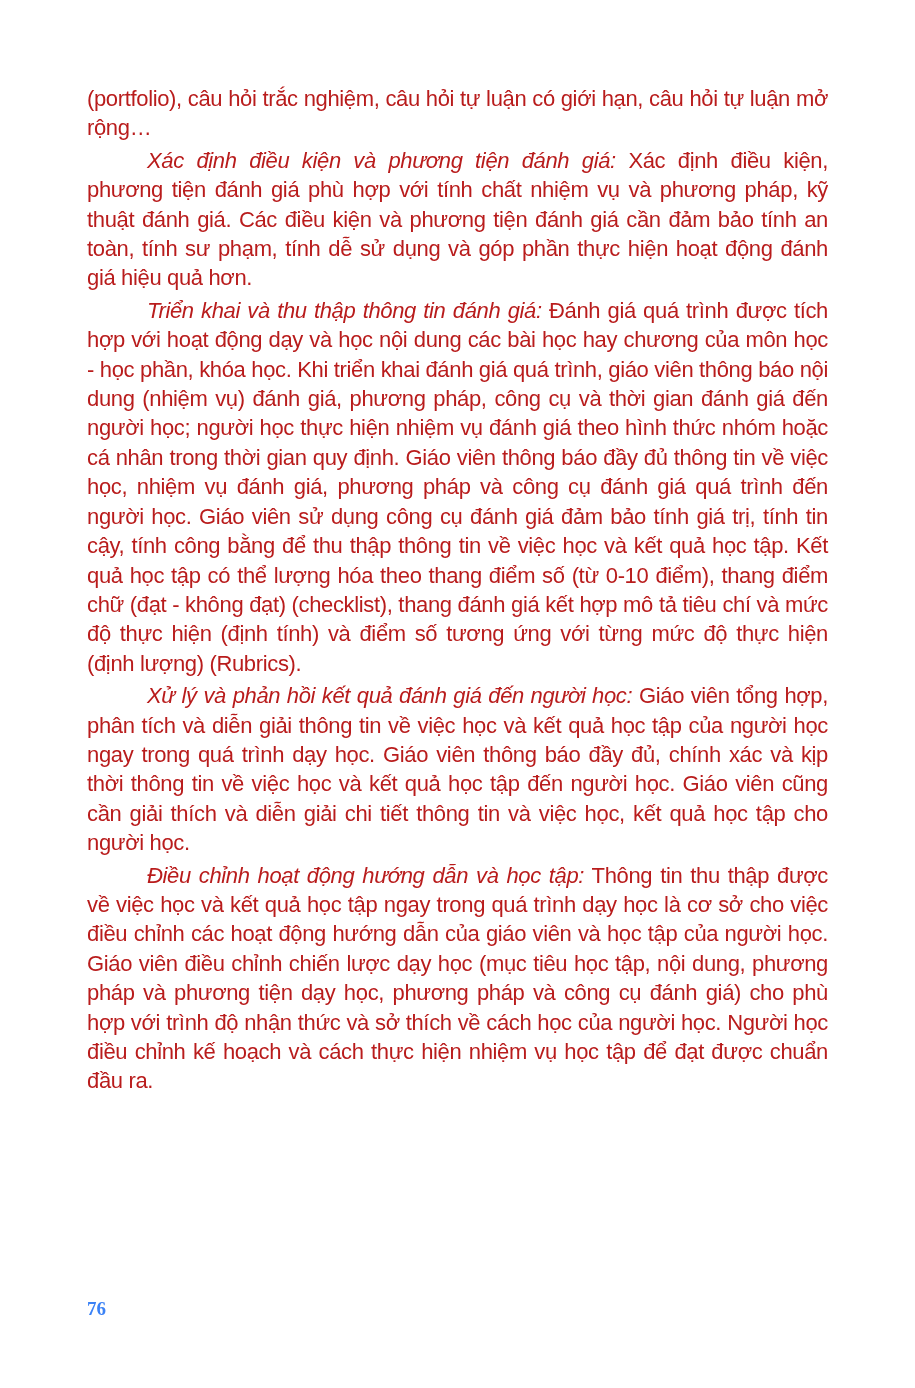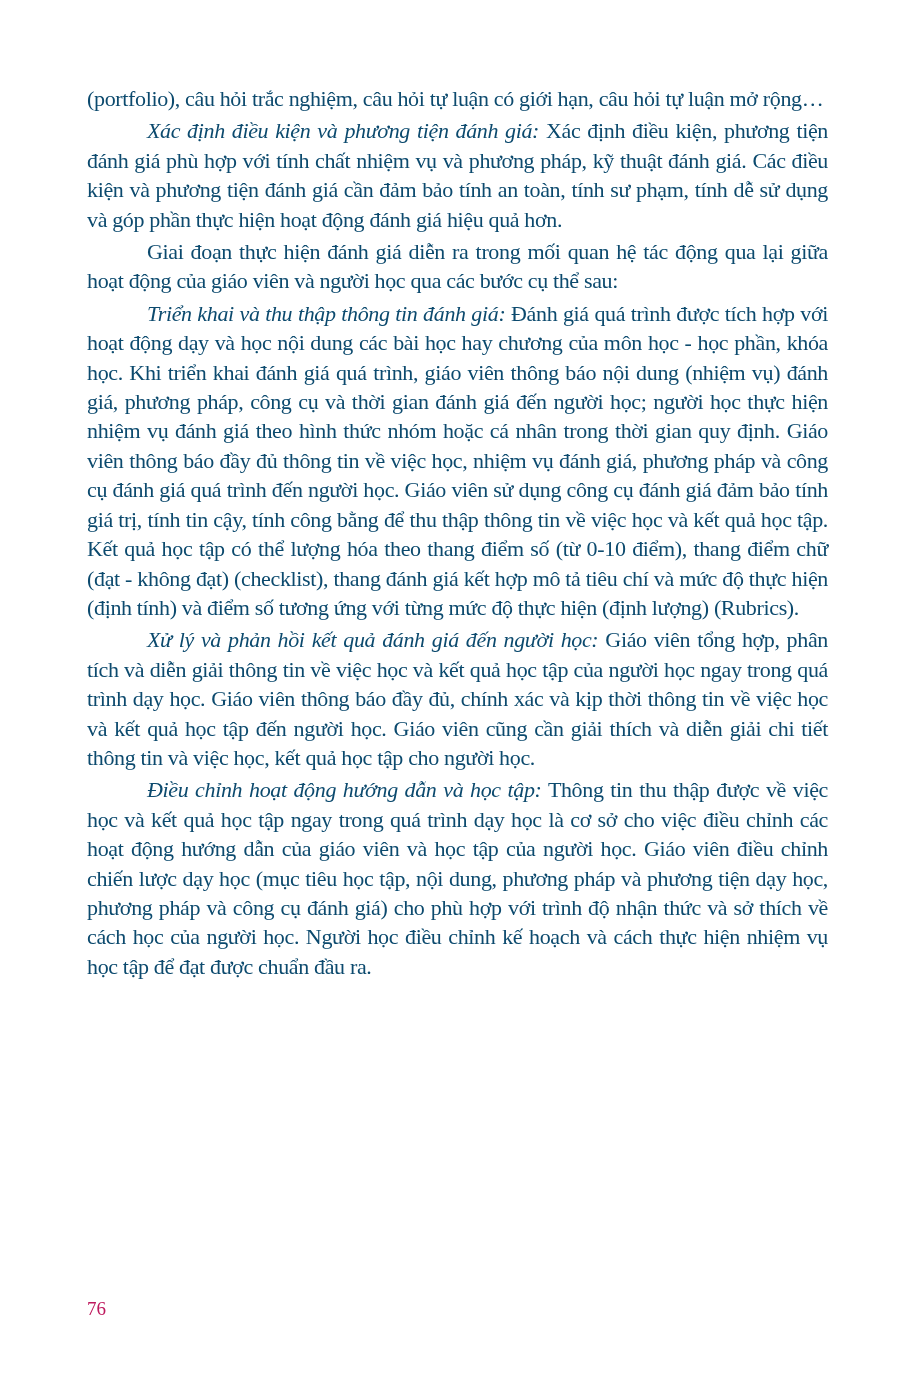--- a/index.html
+++ b/index.html
@@ -2,53 +2,52 @@
 <html><head>
 <meta charset="utf-8">
 <style>
   html, body { margin: 0; padding: 0; background: #ffffff; }
   body { width: 915px; height: 1388px; position: relative; overflow: hidden; }
   .page {
     position: absolute;
     left: 87px;
     top: 84px;
     width: 741px;
-    font-family: Liberation Serif, serif;
+    font-family: Liberation Sans, sans-serif;
     font-size: 22px;
     line-height: 29.4px;
-    color: #0c4a6e;
+    color: #b91c1c;
     letter-spacing: -0.35px;
   }
   .page p {
     margin: 0 0 3px 0;
     text-align: justify;
     text-align-last: left;
   }
   .page p.indent { text-indent: 60px; }
   .page em { font-style: italic; }
   .page-number {
     position: absolute;
     left: 87px;
     top: 1298px;
     font-family: "Liberation Serif", "DejaVu Serif", serif;
-    font-weight: normal;
+    font-weight: bold;
     font-size: 19px;
-    color: #be185d;
+    color: #3b82f6;
   }
 </style>
 </head>
 <body>
 
 <div class="page">
   <p><span>(portfolio), câu hỏi trắc nghiệm, câu hỏi tự luận có giới hạn, câu hỏi tự luận mở rộng…</span></p>
 
   <p class="indent"><em>Xác định điều kiện và phương tiện đánh giá:</em><span> Xác định điều kiện, phương tiện đánh giá phù hợp với tính chất nhiệm vụ và phương pháp, kỹ thuật đánh giá. Các điều kiện và phương tiện đánh giá cần đảm bảo tính an toàn, tính sư phạm, tính dễ sử dụng và góp phần thực hiện hoạt động đánh giá hiệu quả hơn.</span></p>
 
 
-  <p class="indent"><span>Giai đoạn thực hiện đánh giá diễn ra trong mối quan hệ tác động qua lại giữa hoạt động của giáo viên và người học qua các bước cụ thể sau:</span></p>
 
   <p class="indent"><em>Triển khai và thu thập thông tin đánh giá:</em><span> Đánh giá quá trình được tích hợp với hoạt động dạy và học nội dung các bài học hay chương của môn học - học phần, khóa học. Khi triển khai đánh giá quá trình, giáo viên thông báo nội dung (nhiệm vụ) đánh giá, phương pháp, công cụ và thời gian đánh giá đến người học; người học thực hiện nhiệm vụ đánh giá theo hình thức nhóm hoặc cá nhân trong thời gian quy định. Giáo viên thông báo đầy đủ thông tin về việc học, nhiệm vụ đánh giá, phương pháp và công cụ đánh giá quá trình đến người học. Giáo viên sử dụng công cụ đánh giá đảm bảo tính giá trị, tính tin cậy, tính công bằng để thu thập thông tin về việc học và kết quả học tập. Kết quả học tập có thể lượng hóa theo thang điểm số (từ 0-10 điểm), thang điểm chữ (đạt - không đạt) (checklist), thang đánh giá kết hợp mô tả tiêu chí và mức độ thực hiện (định tính) và điểm số tương ứng với từng mức độ thực hiện (định lượng) (Rubrics).</span></p>
 
   <p class="indent"><em>Xử lý và phản hồi kết quả đánh giá đến người học:</em><span> Giáo viên tổng hợp, phân tích và diễn giải thông tin về việc học và kết quả học tập của người học ngay trong quá trình dạy học. Giáo viên thông báo đầy đủ, chính xác và kịp thời thông tin về việc học và kết quả học tập đến người học. Giáo viên cũng cần giải thích và diễn giải chi tiết thông tin và việc học, kết quả học tập cho người học.</span></p>
 
   <p class="indent"><em>Điều chỉnh hoạt động hướng dẫn và học tập:</em><span> Thông tin thu thập được về việc học và kết quả học tập ngay trong quá trình dạy học là cơ sở cho việc điều chỉnh các hoạt động hướng dẫn của giáo viên và học tập của người học. Giáo viên điều chỉnh chiến lược dạy học (mục tiêu học tập, nội dung, phương pháp và phương tiện dạy học, phương pháp và công cụ đánh giá) cho phù hợp với trình độ nhận thức và sở thích về cách học của người học. Người học điều chỉnh kế hoạch và cách thực hiện nhiệm vụ học tập để đạt được chuẩn đầu ra.</span></p>
 </div>
 
 <div class="page-number">76</div>
 

